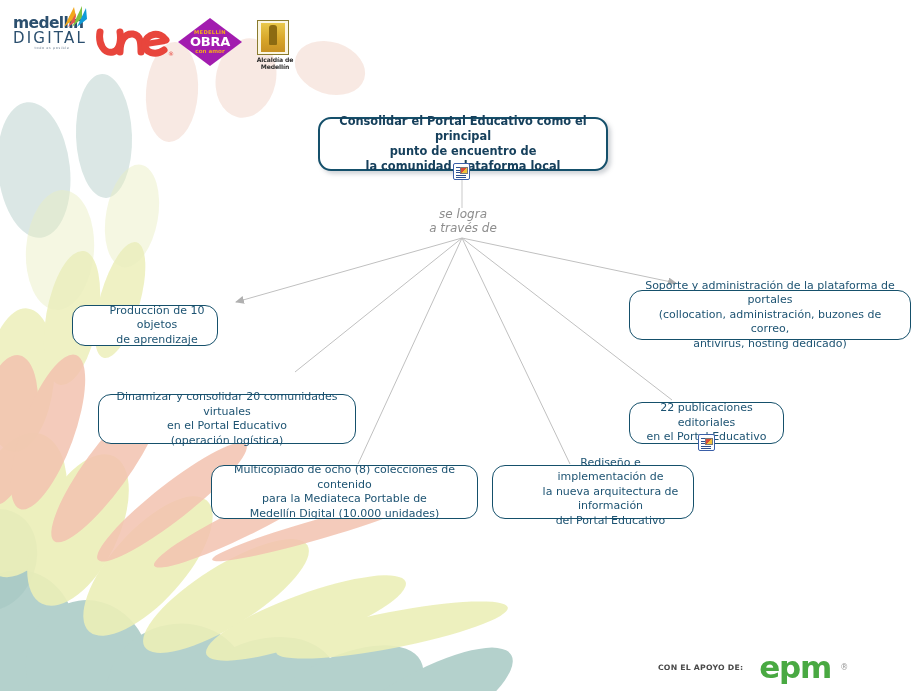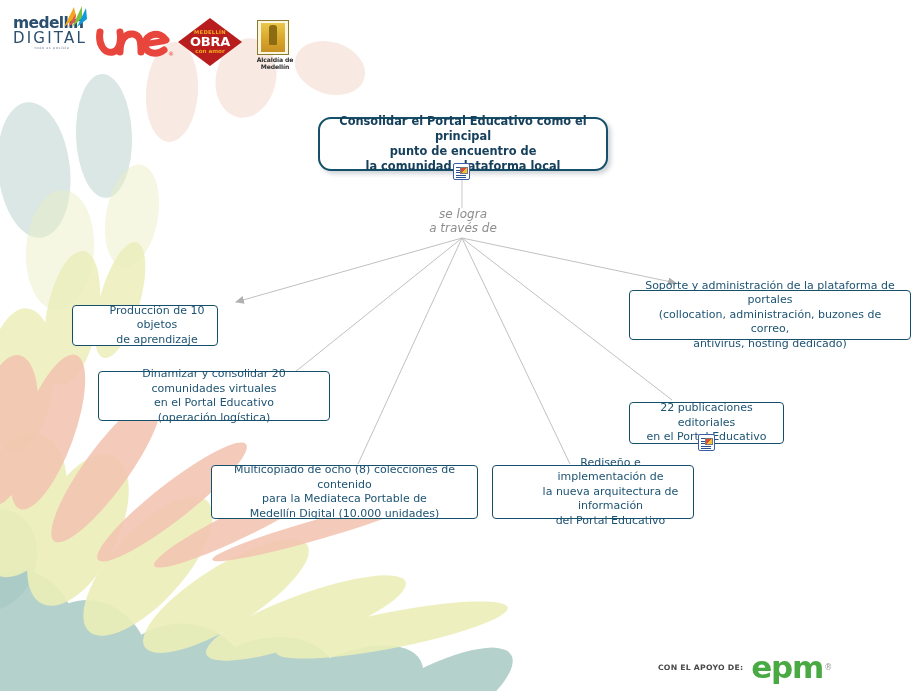--- a/index.html
+++ b/index.html
@@ -33,21 +33,21 @@
   }
   .md-leaf{position:absolute;right:4px;top:-11px;width:26px;height:24px;}
 
   
   #logo-une{left:96px;top:26px;width:78px;height:34px;}
 
   
   #logo-obra{left:178px;top:18px;width:64px;height:48px;}
   #logo-obra .diamond{
     position:absolute;left:0;top:0;width:64px;height:48px;
-    background:#b91c1c;
+    background:#a21caf;
     clip-path:polygon(50% 0,100% 50%,50% 100%,0 50%);
     display:flex;flex-direction:column;align-items:center;justify-content:center;
   }
   #logo-obra .ob-1{font-size:5.2px;font-weight:bold;color:#f2a81d;letter-spacing:.3px;line-height:6px;}
   #logo-obra .ob-2{font-size:13px;font-weight:bold;color:#ffffff;letter-spacing:-.3px;line-height:13px;}
   #logo-obra .ob-3{font-size:5.6px;font-weight:bold;color:#f2a81d;line-height:7px;}
 
   
   #logo-alcaldia{left:250px;top:20px;width:50px;height:48px;}
   #logo-alcaldia .shield{
@@ -73,41 +73,41 @@
   
   #hub-label{
     position:absolute;left:400px;top:208px;width:126px;
     text-align:center;color:#8d8d8d;font-style:italic;font-size:12px;line-height:13.5px;
   }
 
   
   .node{
     position:absolute;
     border:1.7px solid #15506b;
-    border-radius:4px;
+    border-radius:13px;
     background:#ffffff;
     color:#1d5372;
     font-size:11px;
     line-height:14.5px;
     text-align:center;
     display:flex;align-items:center;justify-content:center;
     box-sizing:border-box;
     padding:4px 8px;
   }
   .node .node-text{display:block;width:100%;white-space:pre-line;}
 
   #node-root{
     left:318px;top:117px;width:290px;height:54px;
     border-width:2px;border-radius:13px;
     font-weight:bold;font-size:11.4px;line-height:15px;color:#16405c;
     box-shadow:3px 3px 4px rgba(120,130,140,.35);
   }
   #node-soporte{left:629px;top:290px;width:282px;height:50px;}
   #node-produccion{left:72px;top:305px;width:146px;height:41px;padding-left:32px;}
-  #node-dinamizar{left:98px;top:371px;width:232px;height:50px;}
+  #node-dinamizar{left:98px;top:394px;width:258px;height:50px;}
   #node-publicaciones{left:629px;top:402px;width:155px;height:42px;}
   #node-multicopiado{left:211px;top:465px;width:267px;height:54px;}
   #node-rediseno{left:492px;top:465px;width:202px;height:54px;padding-left:43px;}
 
   
   .note-icon{
     position:absolute;width:17px;height:17px;
     border:1.5px solid #3a5fa8;border-radius:2px;
     background:#ffffff;
     box-sizing:border-box;
@@ -122,21 +122,21 @@
   .note-icon .ni-b4{top:10.5px;width:10px;}
   .note-icon .ni-b5{top:13px;width:10px;}
   .note-icon .ni-img{
     position:absolute;right:1.5px;top:2.5px;width:6px;height:5.5px;
     background:linear-gradient(135deg,#d94b3a 50%,#f0c23a 50%);border:.5px solid #7a7a7a;
   }
   #note-root{left:453px;top:163px;}
   #note-publicaciones{left:698px;top:434px;}
 
   
-  #footer-credit{position:absolute;left:660px;top:650px;height:34px;display:flex;align-items:center;}
+  #footer-credit{position:absolute;left:660px;top:650px;height:34px;display:flex;align-items:center;gap:8px;}
   #footer-credit .fc-pre{
     font-size:7.4px;font-weight:bold;color:#4a4a4a;letter-spacing:.2px;
     transform:scaleX(1.05);margin-right:8px;
   }
   #footer-credit .fc-fundacion{
     font-size:25px;color:#a9a9a9;letter-spacing:-.4px;font-weight:300;
   }
   #footer-credit .fc-epm{
     font-size:31px;color:#49a942;font-weight:bold;letter-spacing:-1.2px;margin-left:2px;
   }

